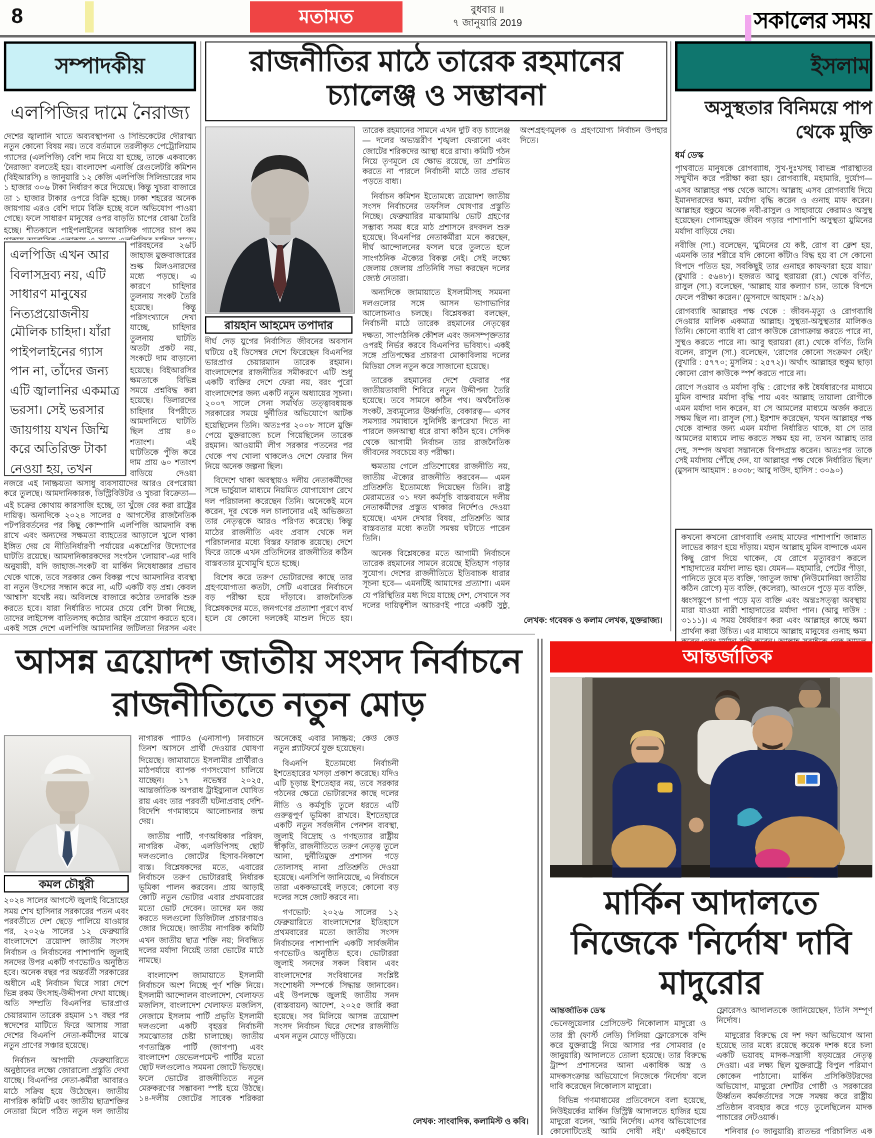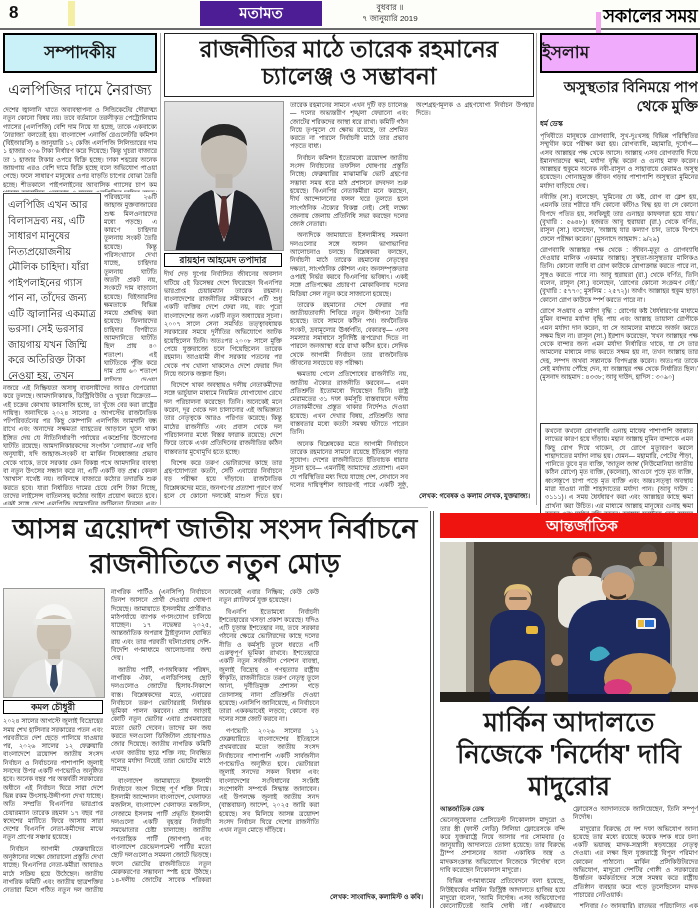--- a/index.html
+++ b/index.html
@@ -8,21 +8,21 @@
   .region{position:absolute;overflow:hidden;}
   .small{font-size:6.4px;line-height:8.3px;text-align:justify;}
   .small p{margin:0 0 3px 0;text-indent:7px;}
   .small p.noindent{text-indent:0;}
   b.inlinehead{font-weight:bold;}
 
   
   #header{position:absolute;left:0;top:0;width:700px;height:28px;border-bottom:2px solid #6a6a6a;background:#fdfdfa;}
   .pagenum{position:absolute;left:9px;top:3px;font-size:17px;font-weight:bold;color:#111;}
   .ystripe{position:absolute;left:68px;top:1px;width:7px;height:25px;background:#f4efa2;}
-  .section-red{position:absolute;left:200px;top:1px;width:122px;height:25px;background:#4c1d95;color:#fff;
+  .section-red{position:absolute;left:200px;top:1px;width:122px;height:25px;background:#ef4444;color:#fff;
                font-size:15px;font-weight:bold;display:flex;align-items:center;justify-content:center;}
   .dateblock{position:absolute;left:330px;top:2px;width:120px;text-align:center;font-size:8px;line-height:11px;color:#222;}
   .masthead{position:absolute;right:3px;top:2px;display:flex;align-items:flex-end;margin-left:16px;}
   .masthead .pbar{width:5px;height:21px;background:#f2a7ee;margin-right:2px;}
   .masthead .mtext{font-size:18px;font-weight:bold;letter-spacing:-0.5px;color:#000;}
 
   
   .vrule{position:absolute;width:1px;background:#a8a8a8;}
   .hline{position:absolute;height:1px;background:#bdbdbd;}
 
@@ -41,21 +41,21 @@
   #main-art{left:164px;top:33px;width:370px;height:472px;}
   .main-headbox{border:1px solid #222;padding:2px 4px 6px;text-align:center;font-size:23px;line-height:27px;font-weight:bold;}
   .main-body{margin-top:4px;height:402px;column-count:3;column-gap:8px;column-fill:auto;overflow:hidden;}
   .photo-card{width:100%;margin-bottom:3px;}
   .photo-card svg{display:block;border:1px solid #999;}
   .cap-box{border:1px solid #000;text-align:center;font-weight:bold;font-size:9px;padding:2px 0;margin-top:2px;}
   .credit-float{position:absolute;background:#fff;font-weight:bold;font-size:6.6px;padding:1px 2px;}
 
   
   #islam{left:540px;top:33px;width:158px;height:482px;}
-  .islam-head{border:2px solid #000;background:#f0abfc;text-align:left;font-size:17px;font-weight:bold;padding:4px 0;}
+  .islam-head{border:2px solid #000;background:#0f766e;text-align:right;font-size:17px;font-weight:bold;padding:4px 0;}
   .islam-title{text-align:right;font-size:14.5px;font-weight:bold;line-height:19px;margin:5px 0 2px;}
   .byline{font-weight:bold;font-size:7px;margin:2px 0;}
   .islam-body{height:288px;overflow:hidden;}
   .islam-box{border:1px solid #333;padding:3px 4px;margin-top:3px;height:84px;overflow:hidden;}
 
   
   #parl{left:3px;top:511px;width:424px;height:396px;}
   .parl-title{text-align:center;font-size:27px;line-height:35px;font-weight:bold;margin:1px 0 6px;}
   .parl-body{column-count:4;column-gap:8px;column-fill:auto;height:310px;overflow:hidden;}
   .photo-card2{width:100%;margin-bottom:3px;}

